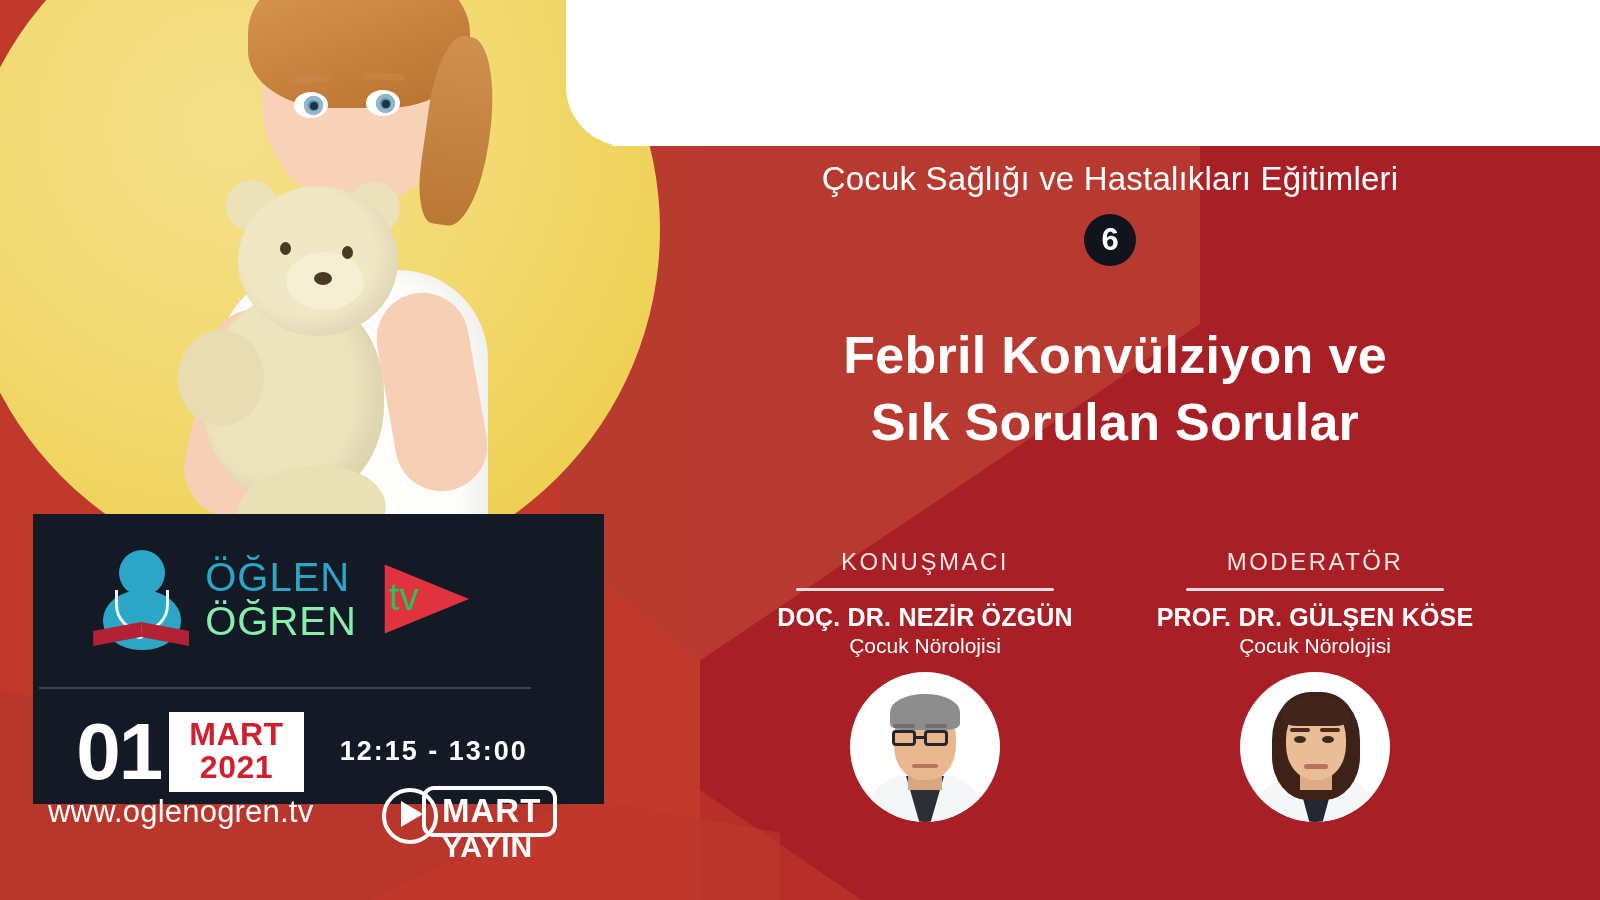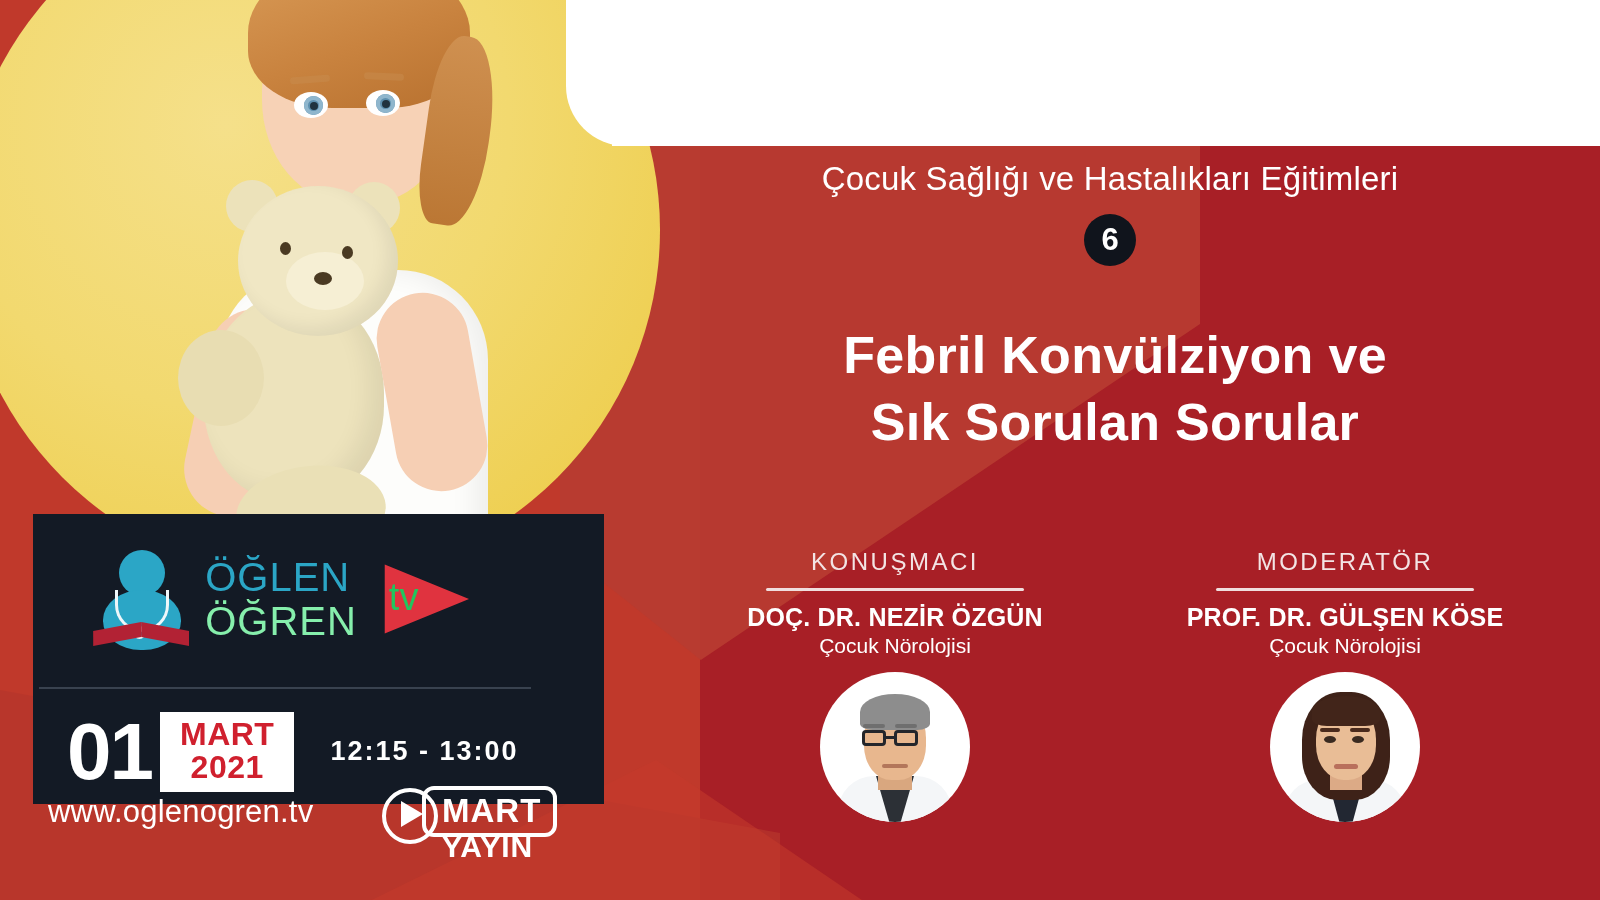--- a/index.html
+++ b/index.html
@@ -204,21 +204,21 @@
   .main-title{
     position:absolute; left:700px; top:322px; width:830px;
     text-align:center; color:#ffffff;
     font-size:52px; font-weight:700; line-height:1.28;
     letter-spacing:.3px;
   }
 
   
   .people{
     position:absolute; left:700px; top:548px; width:840px;
-    display:flex; justify-content:space-between;
+    display:flex; justify-content:center;
   }
   .person{ width:390px; text-align:center; }
   .person-role{
     color:#f3e4e4; font-size:24px; letter-spacing:2.5px; font-weight:400;
   }
   .person-rule{
     width:258px; height:3px; background:#f0dede;
     margin:12px auto 12px; border-radius:2px;
   }
   .person-name{
@@ -371,21 +371,21 @@
     color:#22c55e; font-size:38px; font-weight:400; line-height:1;
   }
 
   .panel-rule{
     position:absolute; left:6px; top:173px; width:492px; height:2px;
     background:#39424f;
   }
 
   .date-row{
     position:absolute; left:0; top:190px; width:504px; height:96px;
-    display:flex; align-items:center; padding-left:34px; gap:0px;
+    display:flex; align-items:center; padding-left:34px; gap:0px;justify-content:center;
   }
   .day-num{
     color:#ffffff; font-size:80px; font-weight:700; line-height:.94;
     letter-spacing:-2px;
   }
   .month-box{
     background:#ffffff; color:#d0202e;
     padding:6px 20px 8px; margin-left:8px;
     display:flex; flex-direction:column; align-items:center; line-height:1.02;
   }

